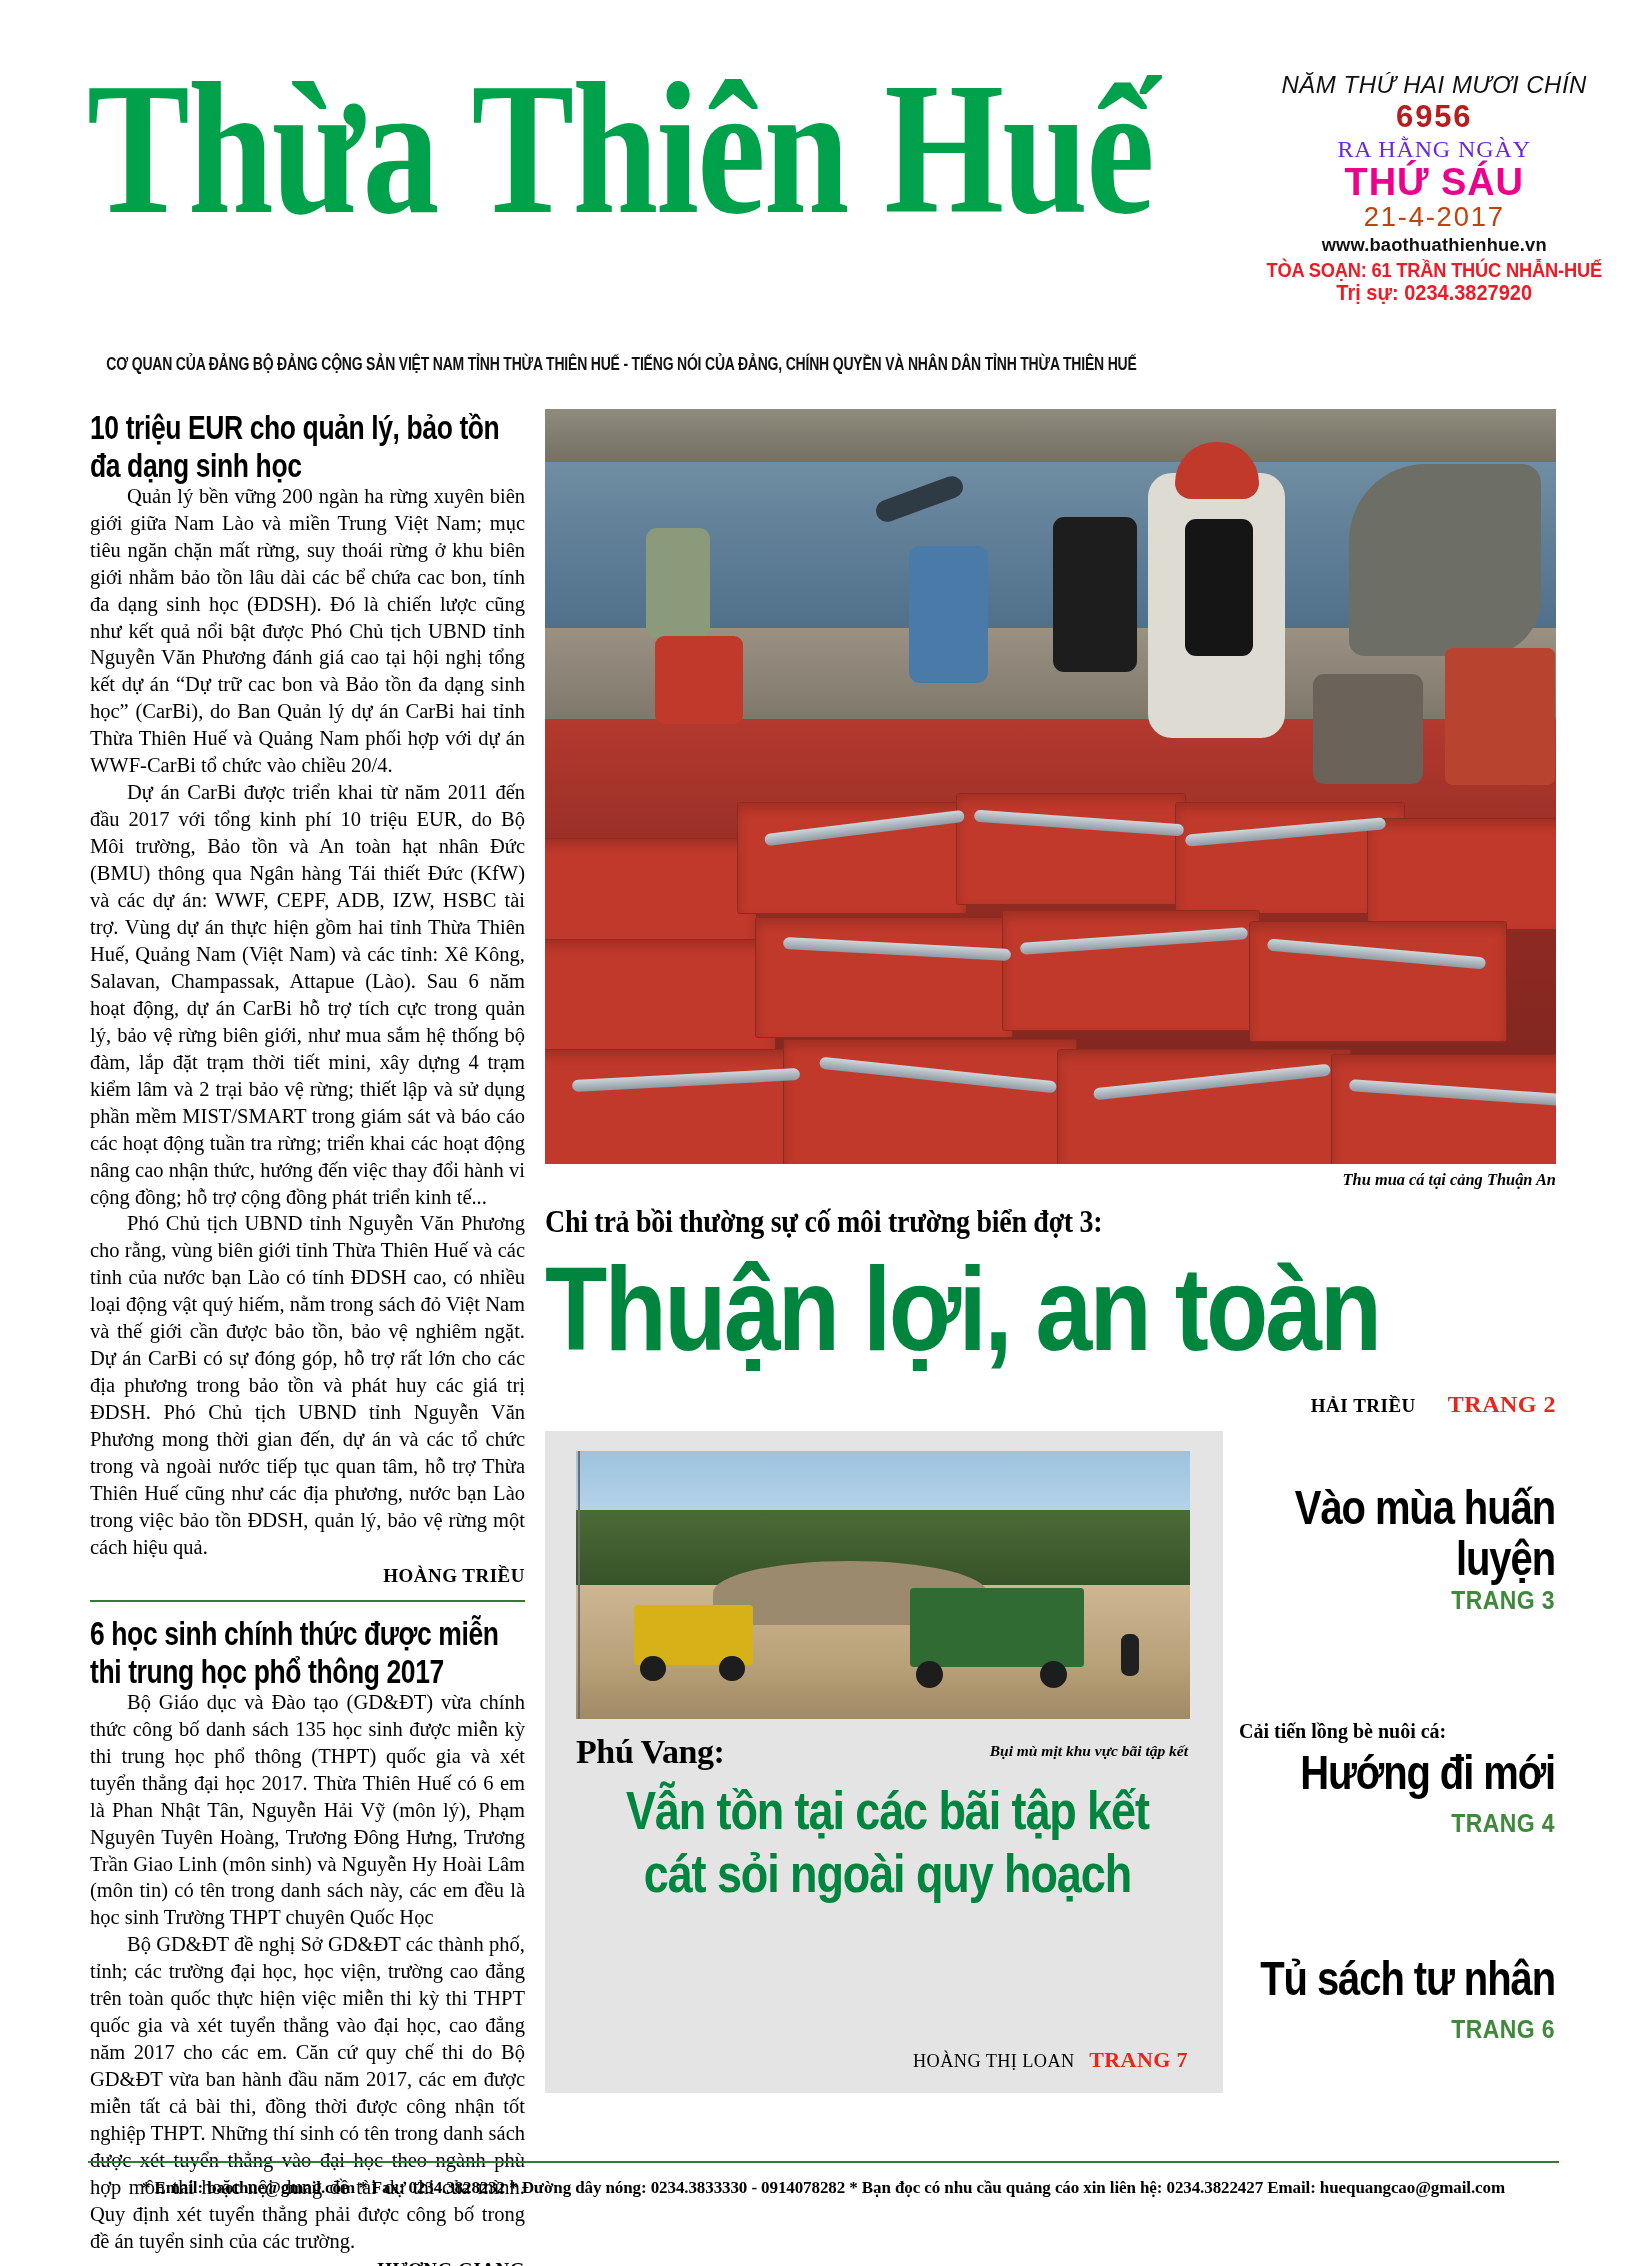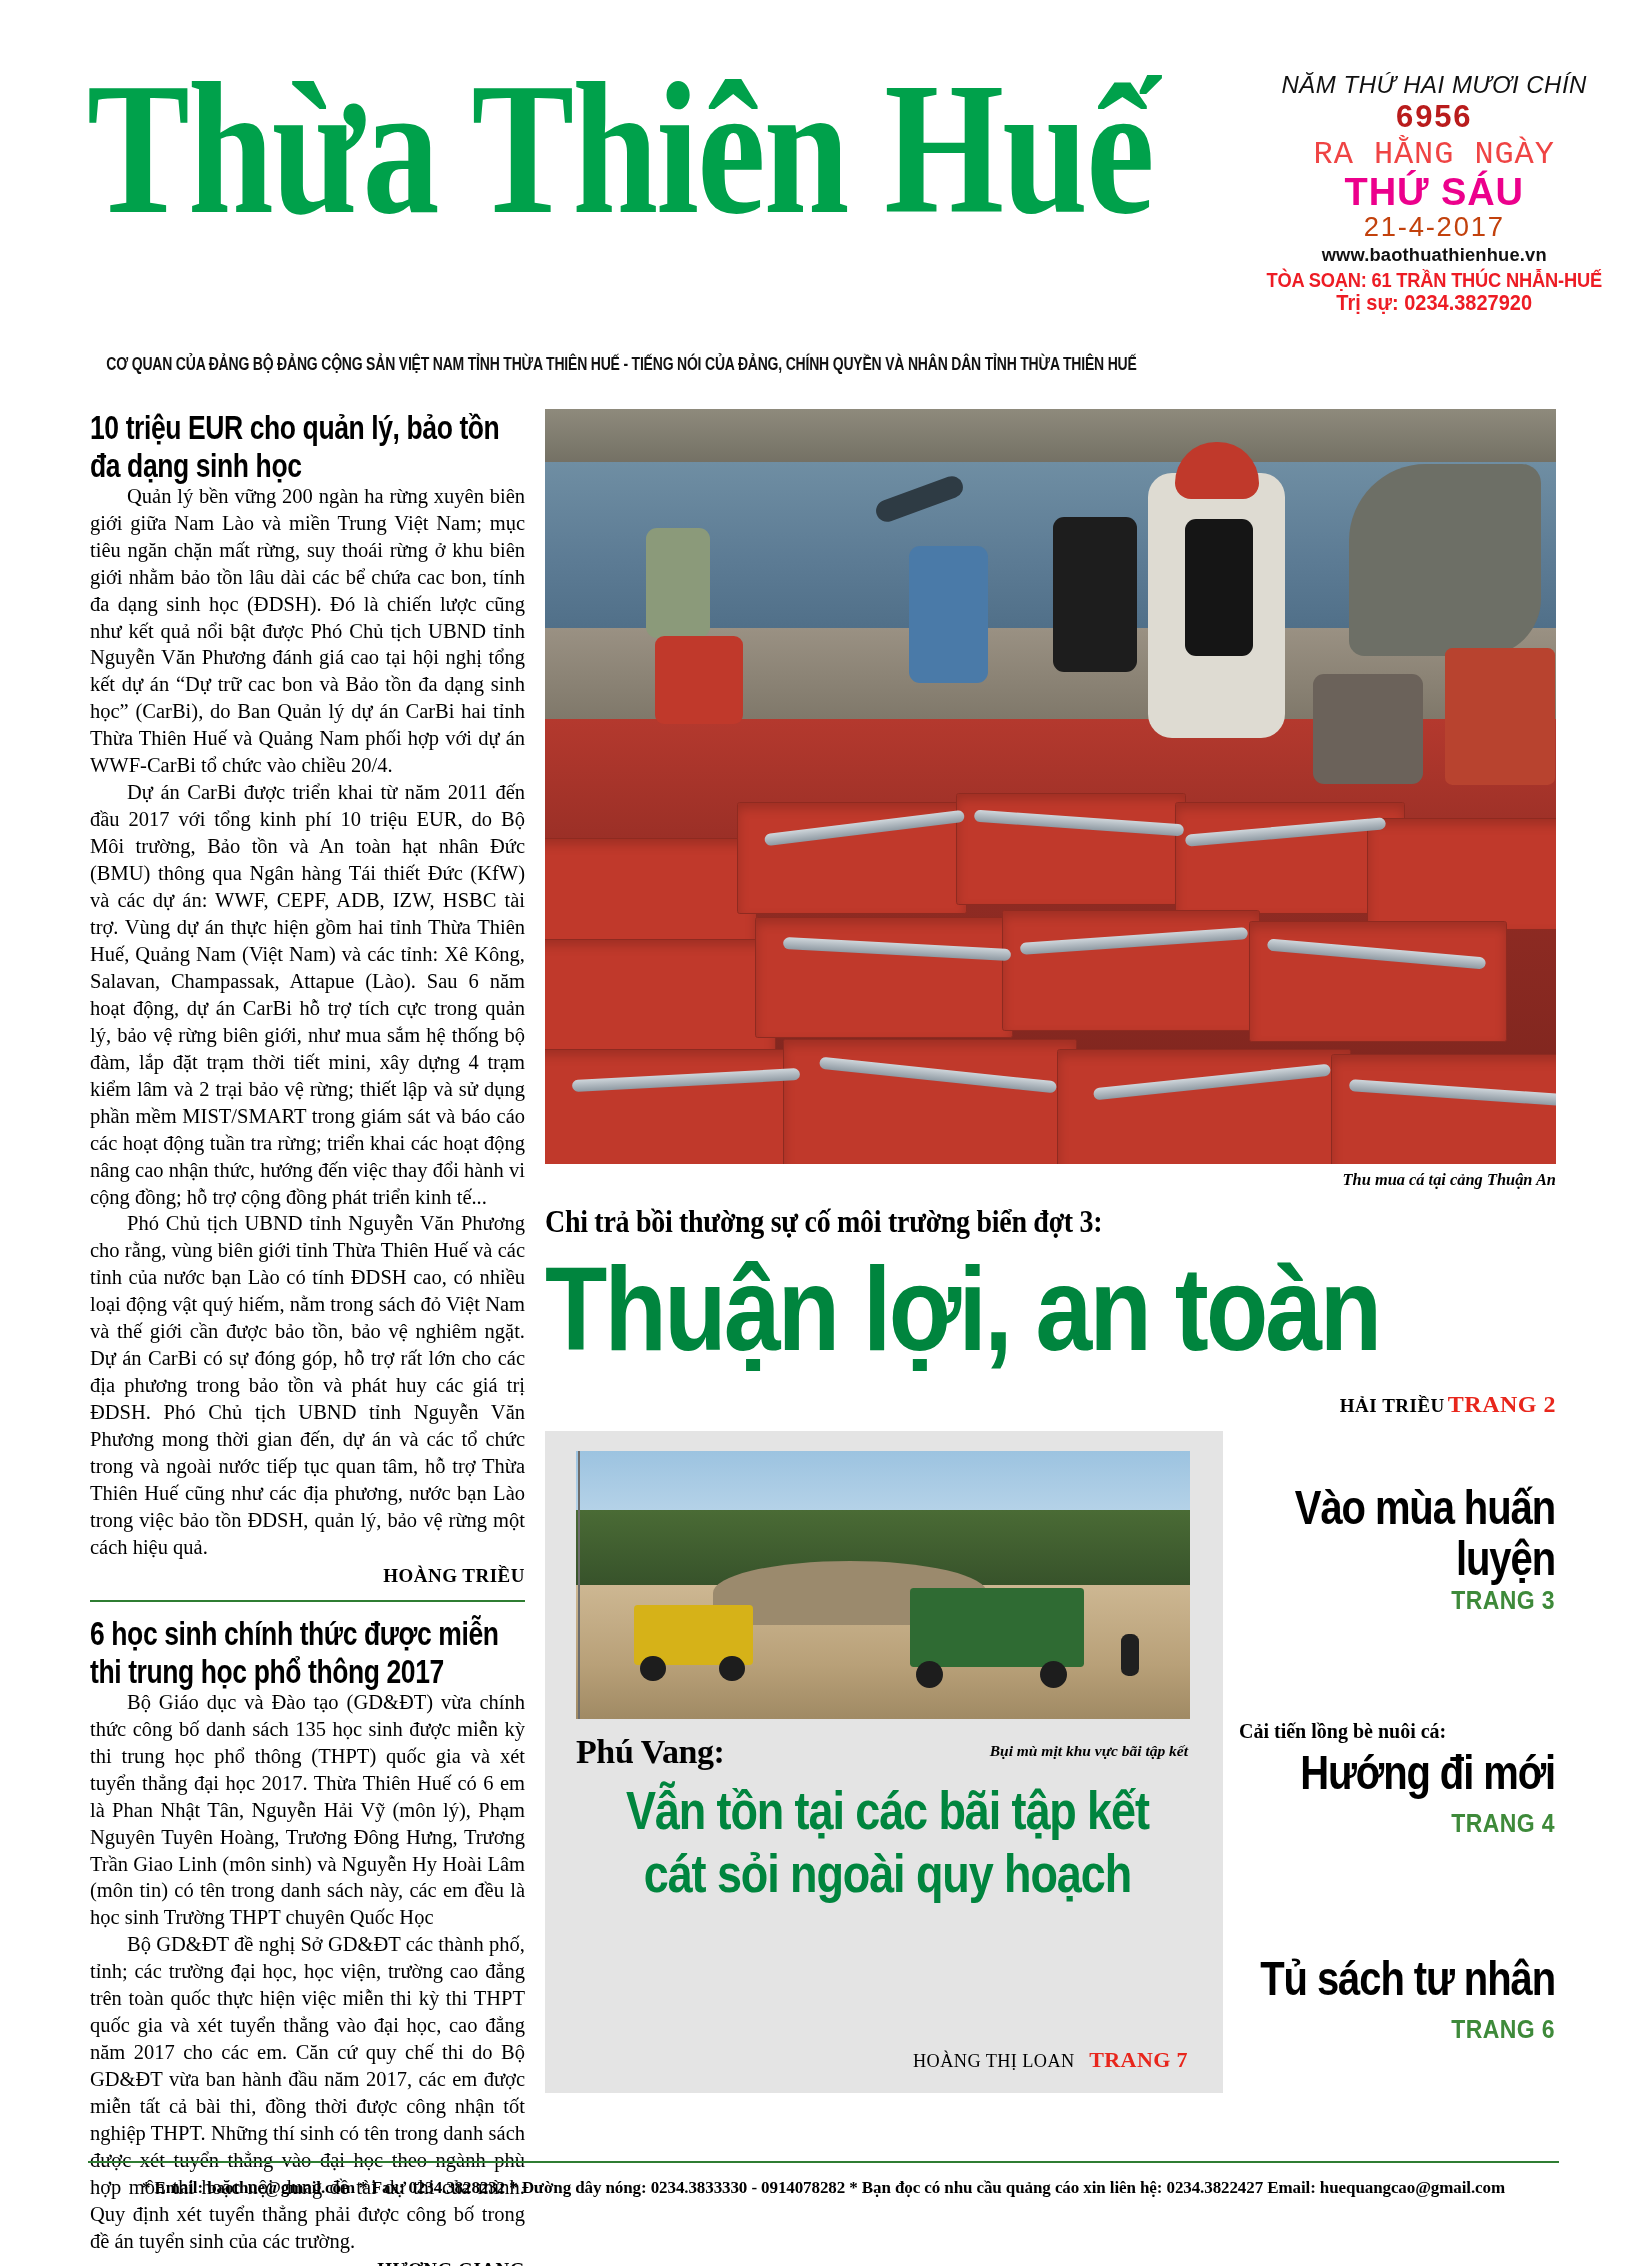--- a/index.html
+++ b/index.html
@@ -11,21 +11,21 @@
   .logo{
     position:absolute;left:87px;top:55px;width:1156px;
     font-family:"Liberation Serif",serif;
     font-weight:bold;font-size:154px;line-height:1;
     color:#00A14B;letter-spacing:-1.8px;white-space:nowrap;
     transform:scaleY(1.22);transform-origin:left top;
   }
   .flagbox{position:absolute;right:7.3px;top:71px;width:411px;text-align:center;}
   .fl-year{font-family:"Liberation Sans",sans-serif;font-size:24px;letter-spacing:0.5px;color:#111;font-style:italic;}
   .fl-issue{font-family:"Liberation Sans",sans-serif;font-weight:bold;font-size:31px;color:#b91c1c;letter-spacing:1.8px;line-height:1.15;}
-  .fl-daily{font-family:Liberation Mono, monospace;font-size:32px;letter-spacing:0.9px;color:#ef4444;margin-top:0.9px;}
+  .fl-daily{font-family:Liberation Serif, serif;font-size:24px;letter-spacing:0.9px;color:#6d28d9;margin-top:0.9px;}
   .fl-day{font-family:"Liberation Sans",sans-serif;font-weight:bold;font-size:38px;color:#EC008C;letter-spacing:0.9px;line-height:1.05;margin-top:0;}
   .fl-date{font-family:"Liberation Sans",sans-serif;font-size:27.4px;letter-spacing:1.8px;color:#c2410c;line-height:1.1;}
   .fl-web{font-family:"Liberation Sans",sans-serif;font-weight:bold;font-size:18.3px;color:#111;letter-spacing:0.2px;margin-top:1.8px;}
   .fl-addr{font-family:"Liberation Sans",sans-serif;font-weight:bold;font-size:18.3px;color:#ED1C24;letter-spacing:-0.2px;margin-top:2.7px;transform:scaleY(1.15);}
   .fl-phone{font-family:"Liberation Sans",sans-serif;font-weight:bold;font-size:20px;color:#ED1C24;transform:scaleY(1.1);}
 
   .tagline{
     position:absolute;left:0;top:353px;width:1243px;text-align:center;
     font-family:"Liberation Sans",sans-serif;font-weight:bold;font-size:14px;
     letter-spacing:-0.2px;color:#111;transform:scaleY(1.3);transform-origin:center top;
@@ -53,21 +53,21 @@
 
   .kicker{
     font-family:"Liberation Serif",serif;font-weight:bold;font-size:28px;
     color:#000;margin-top:14.6px;letter-spacing:-0.3px;transform:scaleY(1.12);transform-origin:left top;
   }
   .mega{
     font-family:"Liberation Sans",sans-serif;font-weight:bold;color:#00853E;
     font-size:102px;line-height:1.02;letter-spacing:-2.7px;margin-top:12.8px;
     transform:scaleY(1.16);transform-origin:left top;white-space:nowrap;
   }
-  .main-credit{display:flex;justify-content:flex-end;align-items:baseline;gap:3px;margin-top:38px;}
+  .main-credit{display:flex;justify-content:flex-end;align-items:baseline;gap:32px;margin-top:38px;}
   .main-credit .au{font-family:"Liberation Serif",serif;font-weight:bold;font-size:19px;letter-spacing:0.5px;}
   .main-credit .pg{font-family:"Liberation Serif",serif;font-weight:bold;font-size:24px;color:#E8261C;letter-spacing:0.5px;}
 
   
   .lower{position:relative;margin-top:12.8px;height:550px;}
   .lower-left{position:absolute;left:0;top:0;width:678px;height:662px;background:#e4e4e4;}
   .lower-right{position:absolute;left:694px;top:8px;width:316px;height:550px;}
   .ll-photo{position:absolute;left:31px;top:20px;width:614px;height:268px;overflow:hidden;background:#7fa2c4;}
   .ll-tag{position:absolute;left:31px;top:302px;font-family:"Liberation Serif",serif;font-weight:bold;font-size:34px;letter-spacing:-0.4px;}
   .ll-cap{position:absolute;right:35px;top:311px;font-family:"Liberation Serif",serif;font-style:italic;font-weight:bold;font-size:15.5px;}

